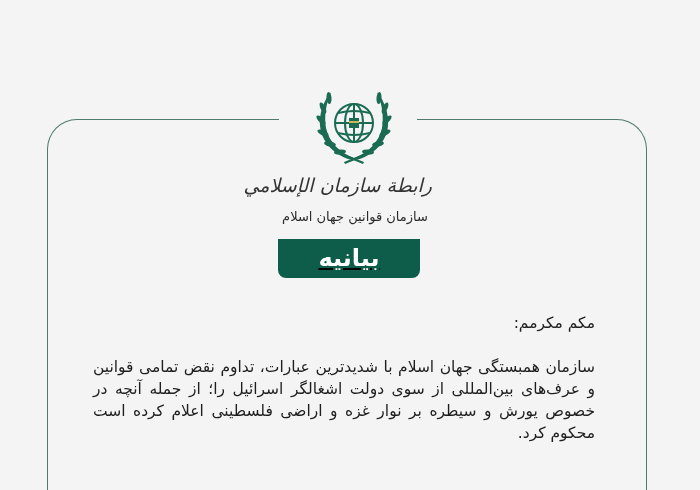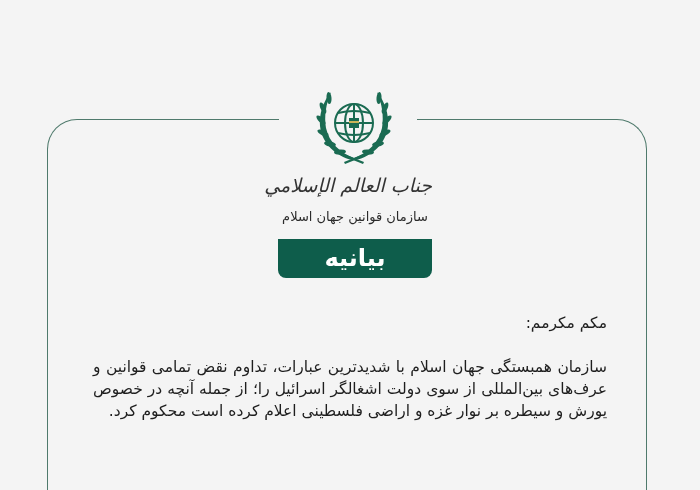--- a/index.html
+++ b/index.html
@@ -30,34 +30,34 @@
     font-family:"DejaVu Serif", serif; font-size:19px; color:#333;
     letter-spacing:-0.5px; white-space:nowrap; line-height:34px;
     font-style:italic;
   }
   .persian-subtitle {
     position:absolute; left:270px; top:207px; width:170px;
     text-align:center; direction:rtl;
     font-size:13px; color:#2b2b2b; white-space:nowrap; line-height:20px;
   }
   .badge {
-    position:absolute; left:278px; top:239px; width:154px; height:39px;
+    position:absolute; left:278px; top:239px; width:142px; height:39px;
     background:#0e5d4b; border-radius:0 0 8px 8px;
-    display:flex; align-items:center; justify-content:center;
+    display:flex; align-items:center; justify-content:center;text-decoration:underline;
   }
   .badge span {
     color:#ffffff; font-size:24px; font-weight:bold; direction:rtl; line-height:39px;
   }
   .content {
     position:absolute; left:93px; top:312px; width:514px;
     direction:rtl; text-align:justify;
     font-size:15.5px; color:#1e1e1e; line-height:22px;
   }
-  .salutation { margin:0 0 22px 0; text-align:right; }
-  .para { margin:0 0 22px 0; text-align-last:right; }
+  .salutation { margin:0 12px 22px 0; text-align:right; }
+  .para { margin:0 12px 22px 0; text-align-last:right; }
 </style>
 </head>
 <body>
 
 <div class="frame"></div>
 <div class="frame-gap"></div>
 
 <svg class="logo" viewBox="0 0 80 78">
   <g fill="#1a6b52">
 
@@ -87,21 +87,21 @@
     <line x1="40" y1="18" x2="40" y2="56"></line>
     <line x1="21" y1="37" x2="59" y2="37"></line>
     <path d="M24 27 Q40 23 56 27"></path>
     <path d="M24 47 Q40 51 56 47"></path>
   </g>
 
   <rect x="35" y="32" width="10" height="10" fill="#1a6b52"></rect>
   <rect x="35" y="35" width="10" height="2" fill="#c9b458"></rect>
 </svg>
 
-<div class="arabic-title">جناب العالم الإسلامي</div>
+<div class="arabic-title">رابطة سازمان الإسلامي</div>
 <div class="persian-subtitle">سازمان قوانین جهان اسلام</div>
 
 <div class="badge">
   <span>بیانیه</span>
 </div>
 
 <div class="content">
   <p class="salutation">مکم مکرمم:</p>
   <p class="para">سازمان همبستگی جهان اسلام با شدیدترین عبارات، تداوم نقض تمامی قوانین و عرف‌های بین‌المللی از سوی دولت اشغالگر اسرائیل را؛ از جمله آنچه در خصوص یورش و سیطره بر نوار غزه و اراضی فلسطینی اعلام کرده است محکوم کرد.</p>
 </div>

